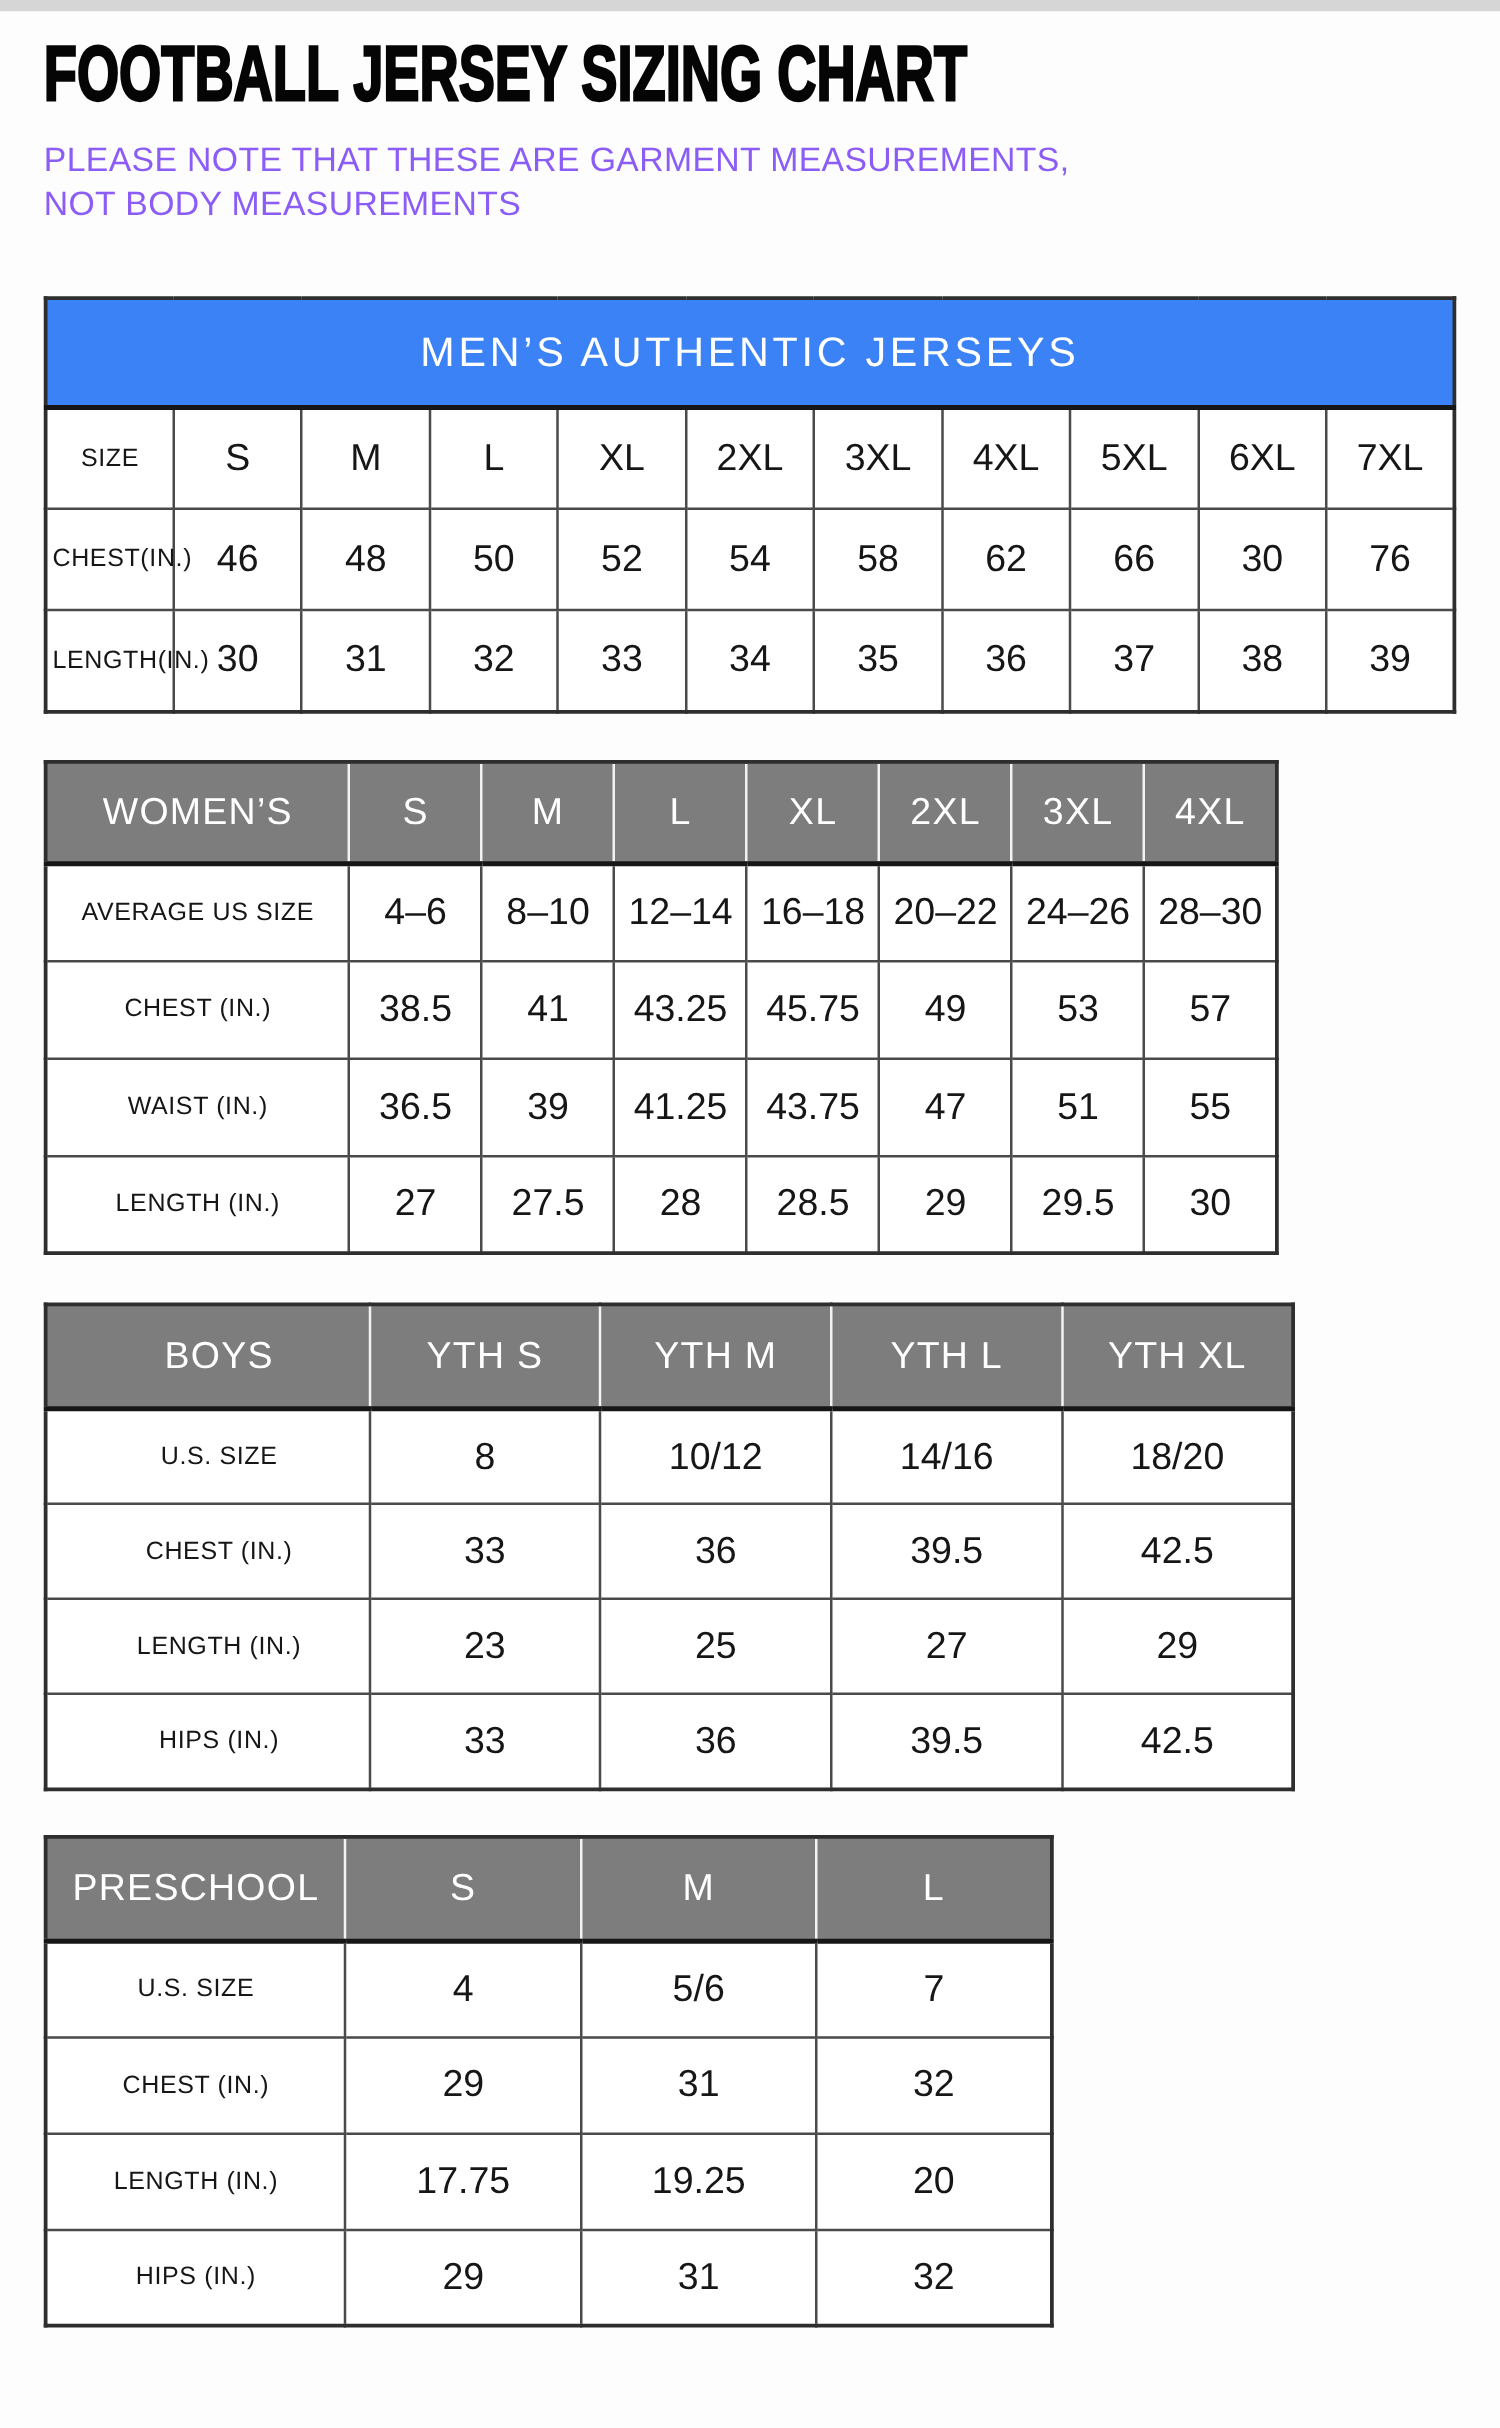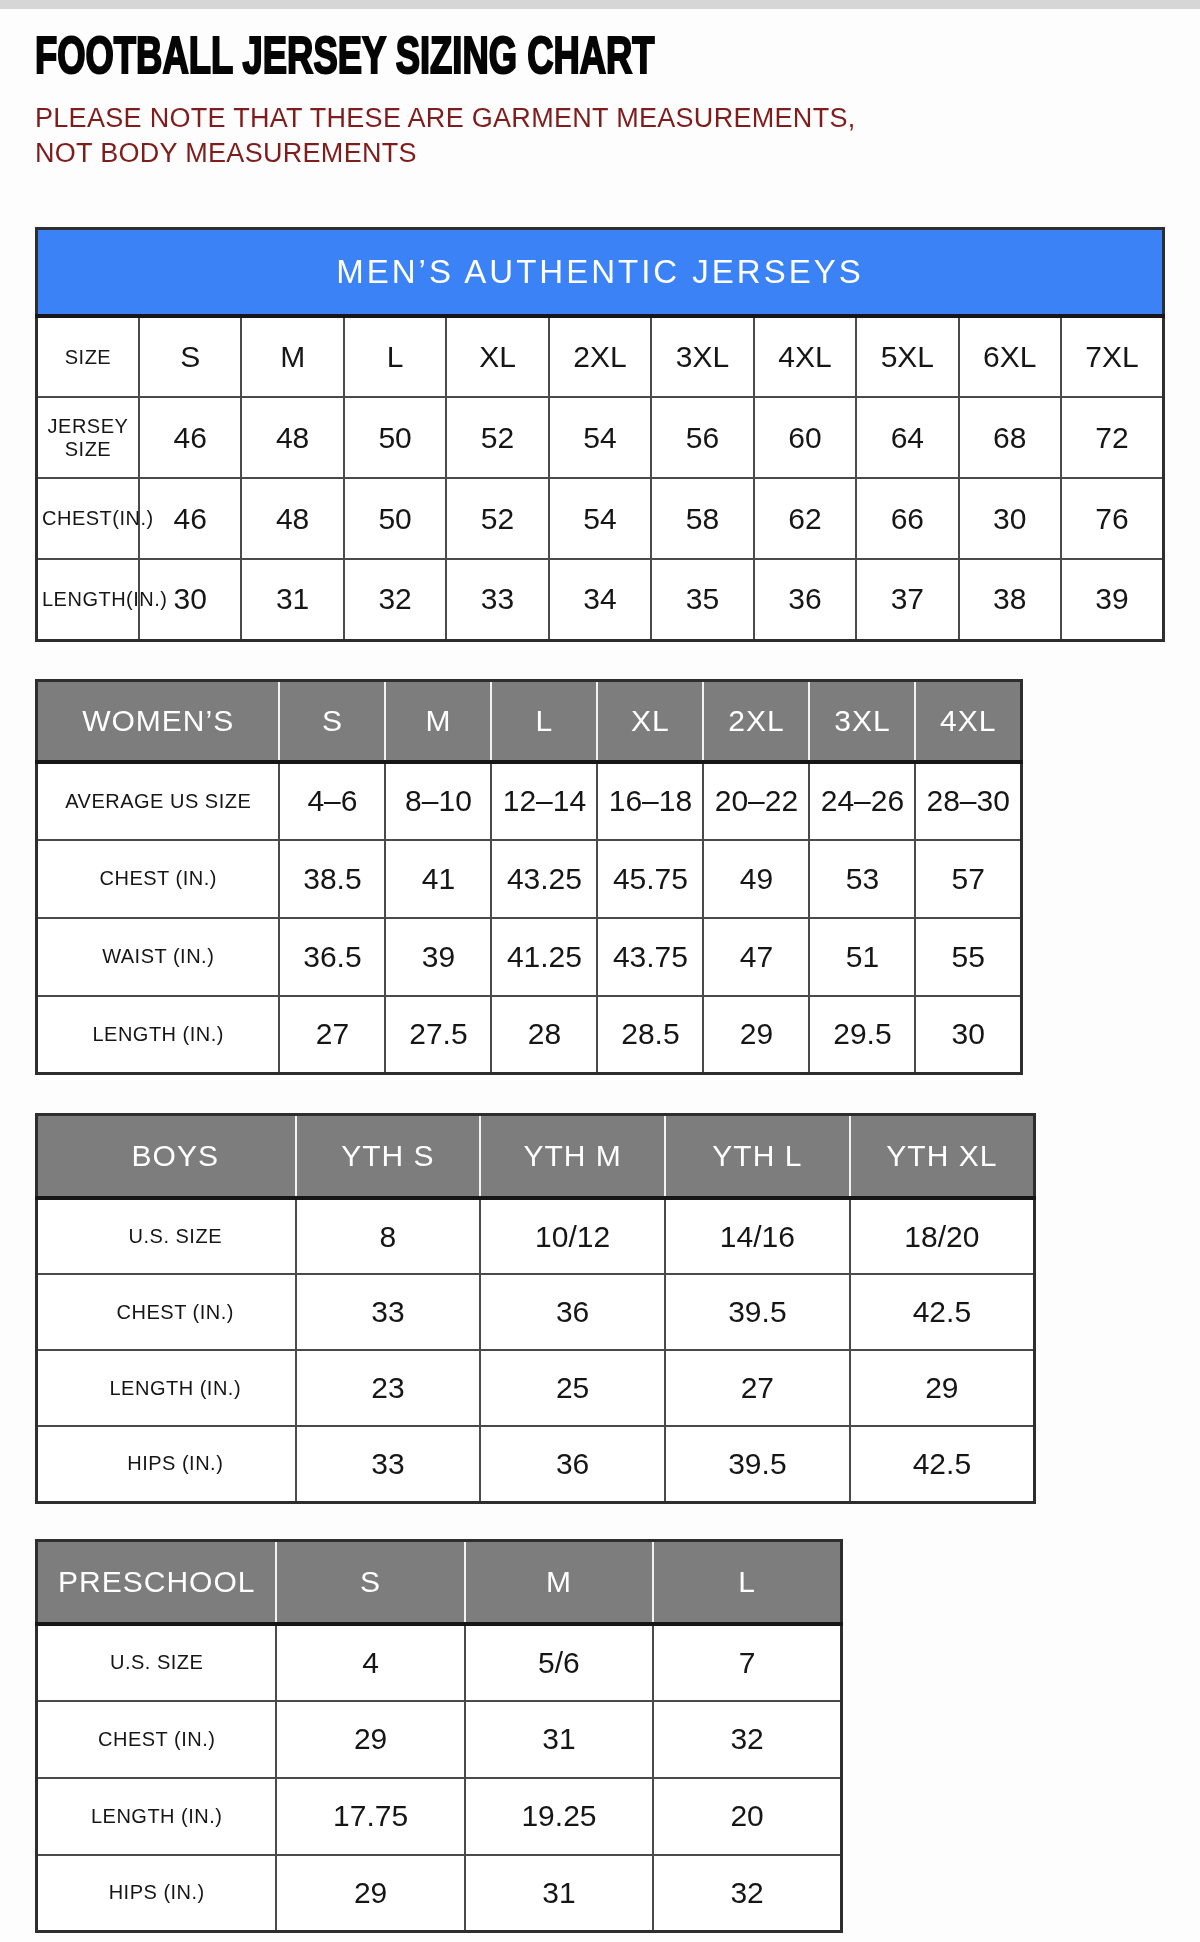--- a/index.html
+++ b/index.html
@@ -7,37 +7,37 @@
     width:1200px;height:1942px;
     background:#fdfdfd;
     font-family:"Liberation Sans","DejaVu Sans",sans-serif;
     overflow:hidden;
     color:#1a1a1a;
   }
   .top-strip{height:9px;width:100%;background:#d6d6d6;}
   .content{padding-left:35px;padding-right:0;}
   .page-title{
     margin:20px 0 0 0;
-    font-size:52px;line-height:1.0;
+    font-size:62px;line-height:1.0;
     font-weight:700;
     letter-spacing:0px;
     color:#050505;
   }
   .page-title .squeeze{
     display:inline-block;
     transform:scaleX(0.70);
     transform-origin:left center;
     -webkit-text-stroke:2.2px #050505;
     white-space:nowrap;
   }
   .note-text{
     margin-top:20px;
     max-width:880px;
     font-size:27px;line-height:1.28;
-    color:#7f1d1d;
+    color:#8b5cf6;
     letter-spacing:0.3px;
   }
   table.sizing-table{
     border-collapse:collapse;
     table-layout:fixed;
     border:3px solid #2e2e2e;
     background:#ffffff;
   }
   .sizing-table th,.sizing-table td{
     border:2px solid #4a4a4a;
@@ -101,33 +101,20 @@
           <td>L</td>
           <td>XL</td>
           <td>2XL</td>
           <td>3XL</td>
           <td>4XL</td>
           <td>5XL</td>
           <td>6XL</td>
           <td>7XL</td>
         </tr>
         <tr>
-          <th class="row-label">JERSEY SIZE</th>
-          <td>46</td>
-          <td>48</td>
-          <td>50</td>
-          <td>52</td>
-          <td>54</td>
-          <td>56</td>
-          <td>60</td>
-          <td>64</td>
-          <td>68</td>
-          <td>72</td>
-        </tr>
-        <tr>
           <th class="row-label">CHEST(IN.)</th>
           <td>46</td>
           <td>48</td>
           <td>50</td>
           <td>52</td>
           <td>54</td>
           <td>58</td>
           <td>62</td>
           <td>66</td>
           <td>30</td>

